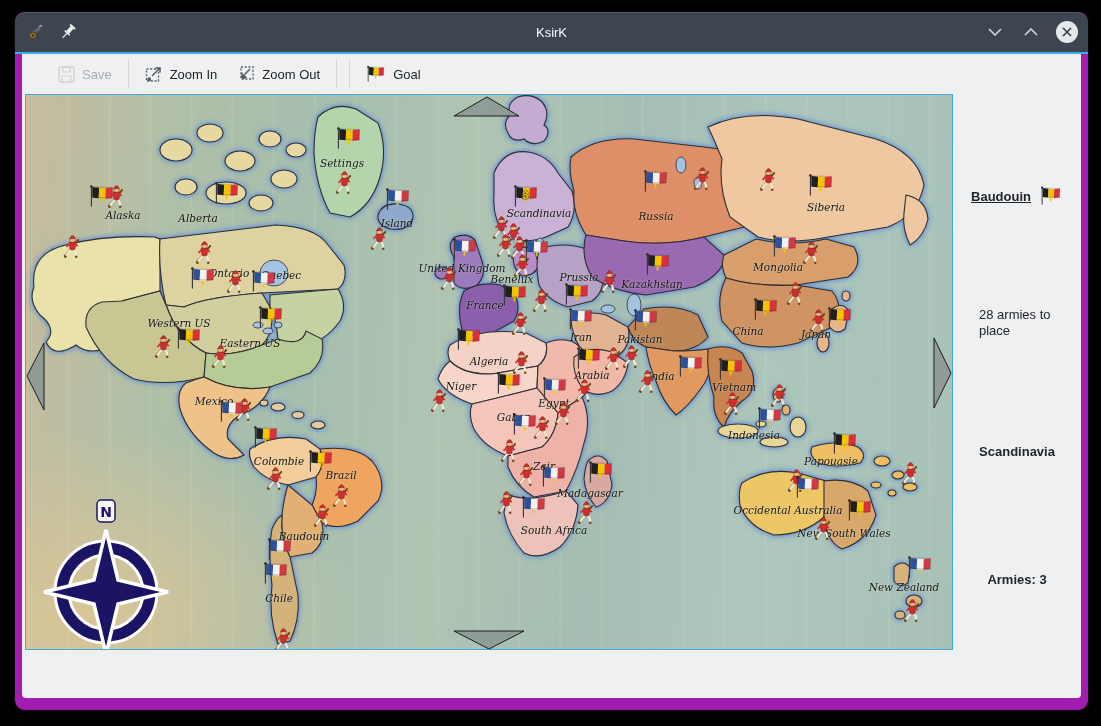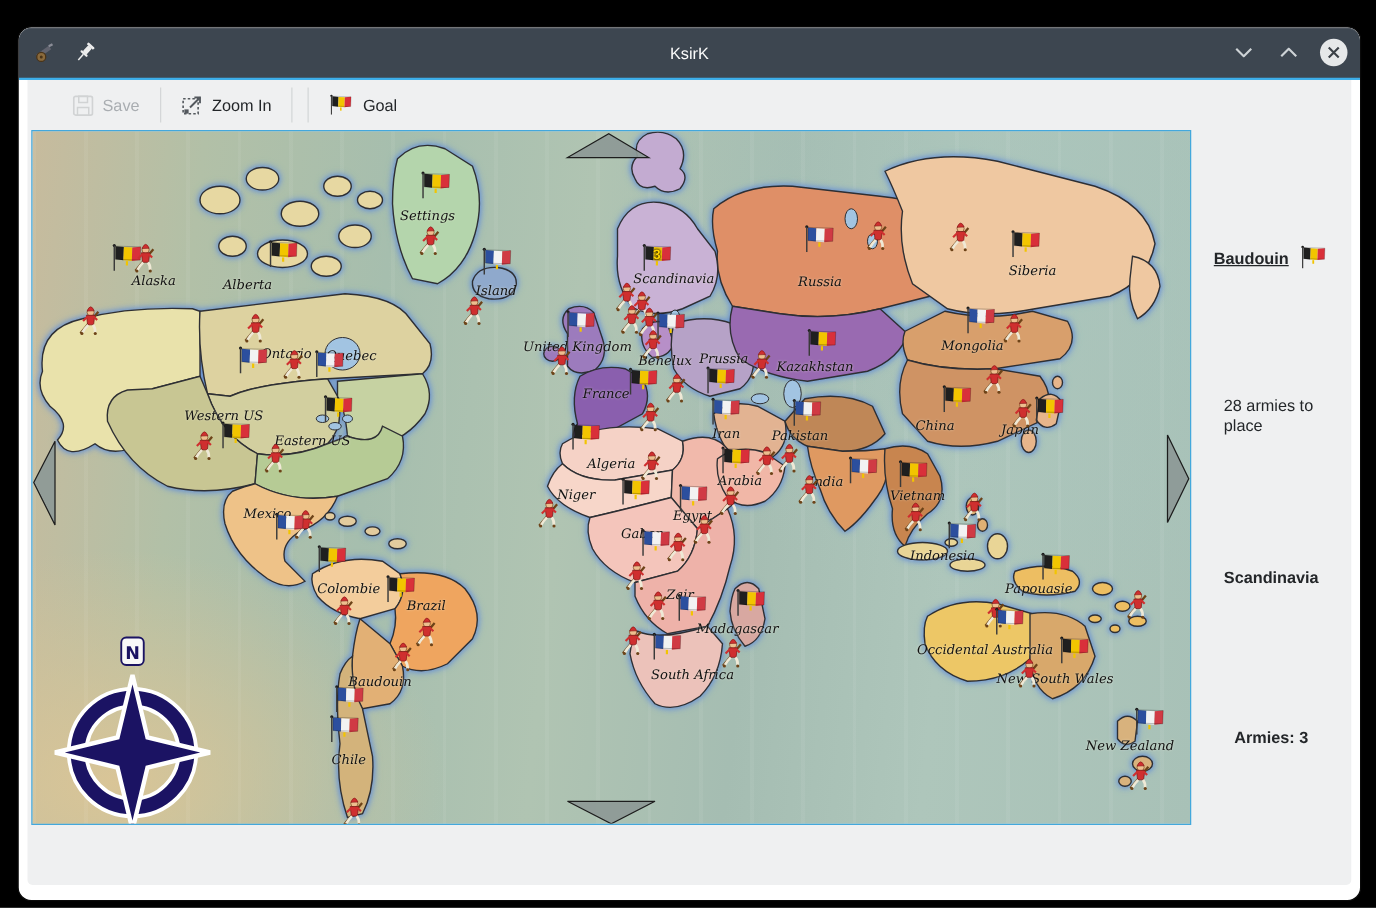--- a/index.html
+++ b/index.html
@@ -1,20 +1,20 @@
 <!DOCTYPE html>
 <html><head>
 <meta charset="utf-8">
 <style>
   html,body{margin:0;padding:0;background:#000;}
   #stage{position:relative;width:1101px;height:726px;background:#000;overflow:hidden;
          font-family:"Liberation Sans","DejaVu Sans",sans-serif;}
   
-  #win{position:absolute;left:14px;top:21px;width:1073px;height:698px;
-       background:#ffffff;border:1px solid #0a0a0a;border-radius:11px;overflow:hidden;}
+  #win{position:absolute;left:14px;top:11px;width:1073px;height:698px;
+       background:#a21caf;border:1px solid #0a0a0a;border-radius:11px;overflow:hidden;}
   #titlebar{position:relative;height:40px;background:#3d4650;border-bottom:2px solid #3daee9;
             border-radius:10px 10px 0 0;display:flex;align-items:center;padding:0 10px;
             box-shadow:inset 0 1px 0 rgba(255,255,255,.10);}
   #title{position:absolute;left:0;right:0;text-align:center;color:#fcfcfc;font-size:13px;}
   .tb-icon{width:22px;height:22px;margin-right:10px;display:flex;align-items:center;justify-content:center;}
   #win-controls{position:absolute;right:10px;top:0;height:40px;display:flex;align-items:center;gap:14px;}
   .winbtn{width:22px;height:22px;display:flex;align-items:center;justify-content:center;cursor:default;}
   #close-btn{width:22px;height:22px;border-radius:50%;background:#e6e8e9;display:flex;align-items:center;justify-content:center;}
   
   #content{margin:0 7px 12px 7px;height:644px;background:#eff0f1;border-radius:0 0 4px 4px;
@@ -163,20 +163,29 @@
         <div class="tb-sep"></div>
         <div class="tb-btn">
           <svg width="18" height="18" viewBox="0 0 18 18">
             <rect x="1.5" y="4" width="12" height="12" fill="none" stroke="#54595e" stroke-width="1.3" stroke-dasharray="2,1.7"></rect>
             <rect x="2.5" y="12.5" width="3.4" height="3.4" fill="#54595e"></rect>
             <path d="M7,11 L15,3" stroke="#54595e" stroke-width="1.5" fill="none"></path>
             <path d="M10.5,3 L15,3 L15,7.5" fill="none" stroke="#54595e" stroke-width="1.5"></path>
           </svg>
           <span>Zoom In</span>
         </div>
+        <div class="tb-btn">
+          <svg width="18" height="18" viewBox="0 0 18 18">
+            <rect x="4" y="2" width="12" height="12" fill="none" stroke="#54595e" stroke-width="1.3" stroke-dasharray="2,1.7"></rect>
+            <rect x="4.8" y="10.5" width="3.4" height="3.4" fill="#54595e"></rect>
+            <path d="M13,4 L5,12" stroke="#54595e" stroke-width="1.5" fill="none"></path>
+            <path d="M5,7.5 L5,12 L9.5,12" fill="none" stroke="#54595e" stroke-width="1.5"></path>
+          </svg>
+          <span>Zoom Out</span>
+        </div>
         <div class="tb-sep"></div>
         <div class="tb-sep"></div>
         <div class="tb-btn">
           <svg width="20" height="19" viewBox="0 0 28 26">
               <use href="#flag-be"></use>
             </svg>
           <span>Goal</span>
         </div>
       </div>
 
@@ -311,21 +320,21 @@
               <div class="t-label" style="left: 371px; top: 128px;">Island</div>
               <div class="t-label" style="left: 153px; top: 228px;">Western US</div>
               <div class="t-label" style="left: 224px; top: 248px;">Eastern US</div>
               <div class="t-label" style="left: 188px; top: 306px;">Mexico</div>
               <div class="t-label" style="left: 253px; top: 366px;">Colombie</div>
               <div class="t-label" style="left: 315px; top: 380px;">Brazil</div>
               <div class="t-label" style="left: 278px; top: 441px;">Baudouin</div>
               <div class="t-label" style="left: 253px; top: 503px;">Chile</div>
               <div class="t-label" style="left: 436px; top: 173px;">United Kingdom</div>
               <div class="t-label" style="left: 513px; top: 118px;">Scandinavia</div>
-              <div class="t-label" style="left: 486px; top: 184px; margin-left: 20px;">Benelux</div>
+              <div class="t-label" style="left: 486px; top: 184px;">Benelux</div>
               <div class="t-label" style="left: 553px; top: 182px;">Prussia</div>
               <div class="t-label" style="left: 459px; top: 210px;">France</div>
               <div class="t-label" style="left: 630px; top: 121px;">Russia</div>
               <div class="t-label" style="left: 626px; top: 189px;">Kazakhstan</div>
               <div class="t-label" style="left: 800px; top: 112px;">Siberia</div>
               <div class="t-label" style="left: 752px; top: 172px;">Mongolia</div>
               <div class="t-label" style="left: 722px; top: 236px;">China</div>
               <div class="t-label" style="left: 790px; top: 239px;">Japan</div>
               <div class="t-label" style="left: 555px; top: 242px;">Iran</div>
               <div class="t-label" style="left: 614px; top: 244px;">Pakistan</div>

